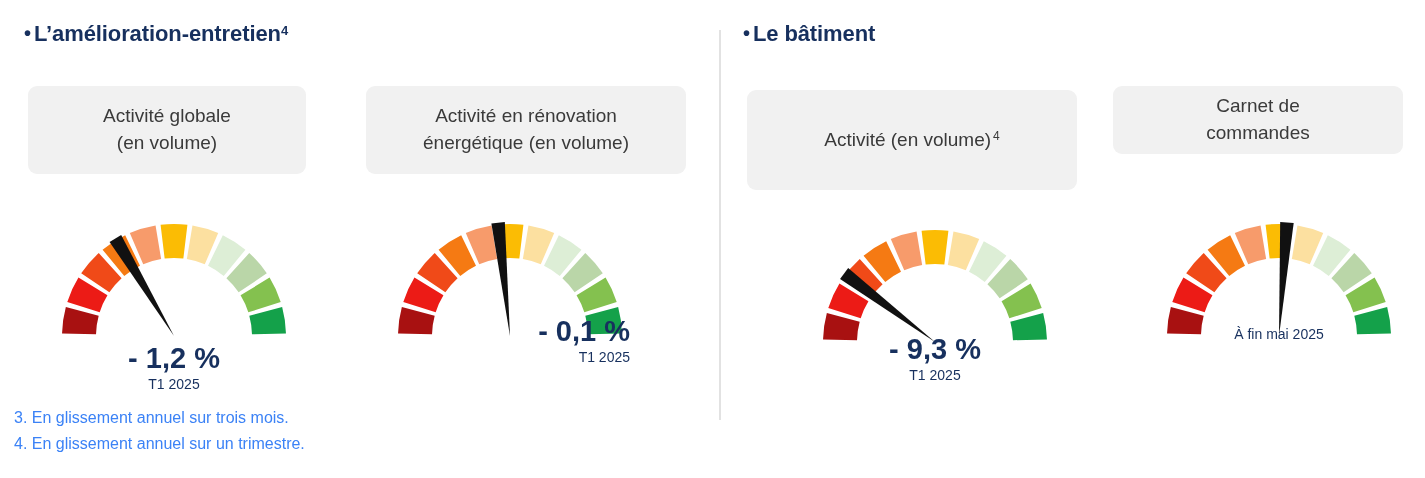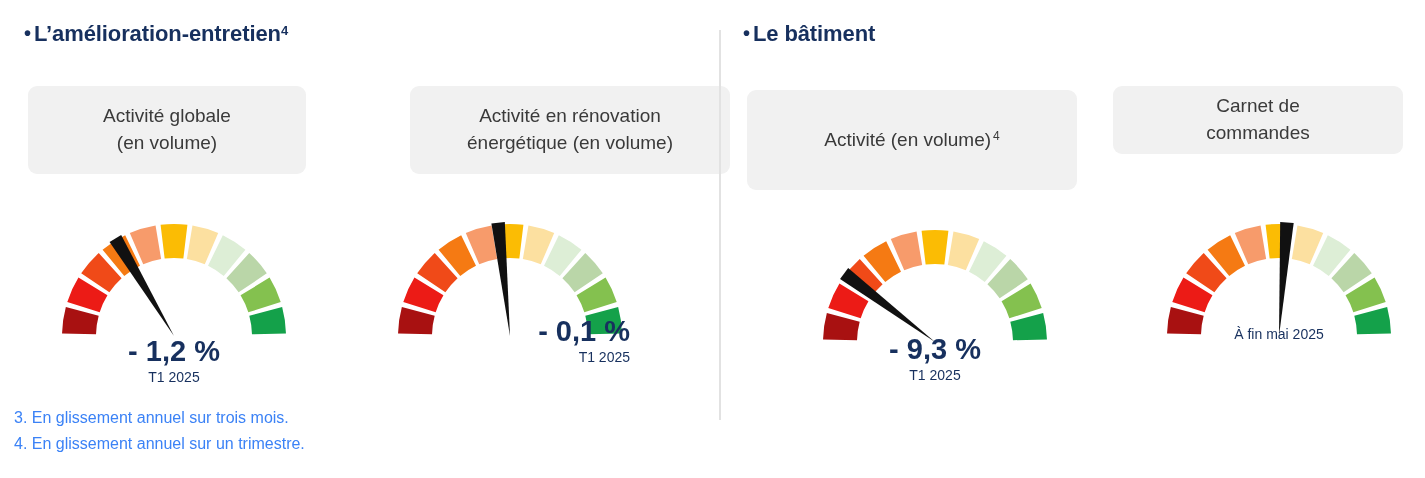--- a/index.html
+++ b/index.html
@@ -71,21 +71,21 @@
     padding: 4px 10px;
     box-sizing: border-box;
   }
   .label-box sup {
     font-size: 12px;
     vertical-align: 6px;
     padding-left: 2px;
   }
 
   #box-1 { left: 28px;  top: 86px;  width: 278px; height: 88px; }
-  #box-2 { left: 366px; top: 86px;  width: 320px; height: 88px; margin-left: 44px; }
+  #box-2 { left: 366px; top: 86px;  width: 320px; height: 88px; }
   #box-3 { left: 28px;  top: 90px;  width: 330px; height: 100px; }
   #box-4 { left: 394px; top: 86px;  width: 290px; height: 68px; }
 
   
   .gauge {
     position: absolute;
     width: 240px;
     height: 130px;
   }
   .gauge svg { display: block; width: 240px; height: 130px; }
@@ -107,21 +107,21 @@
     line-height: 1.15;
     white-space: nowrap;
   }
   .value-sub {
     font-size: 14px;
     font-weight: normal;
     line-height: 1.3;
     white-space: nowrap;
   }
 
-  #value-1 { left: 54px;  top: 335px; width: 240px; text-align: center; }
+  #value-1 { left: 54px;  top: 342px; width: 240px; text-align: center; }
   #value-2 { left: 390px; top: 315px; width: 240px; text-align: right; }
   #value-3 { left: 96px;  top: 333px; width: 240px; }
   #value-4 { left: 430px; top: 325px; width: 260px; }
 
   
   #footnotes {
     position: absolute;
     left: 14px;
     top: 405px;
     width: 620px;

